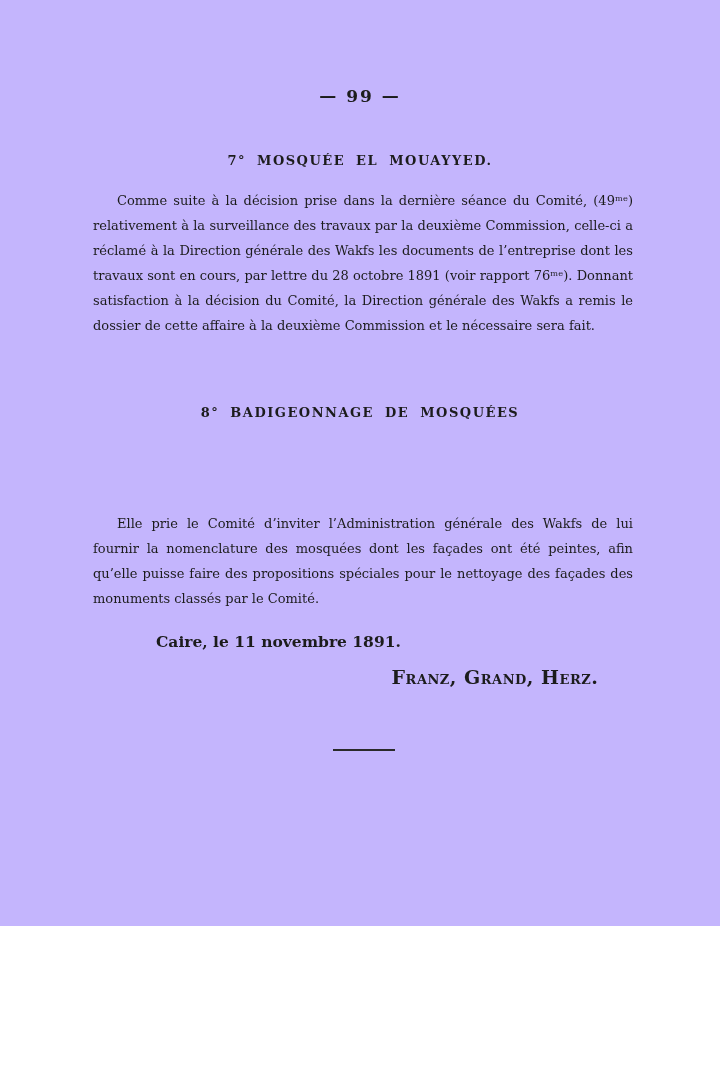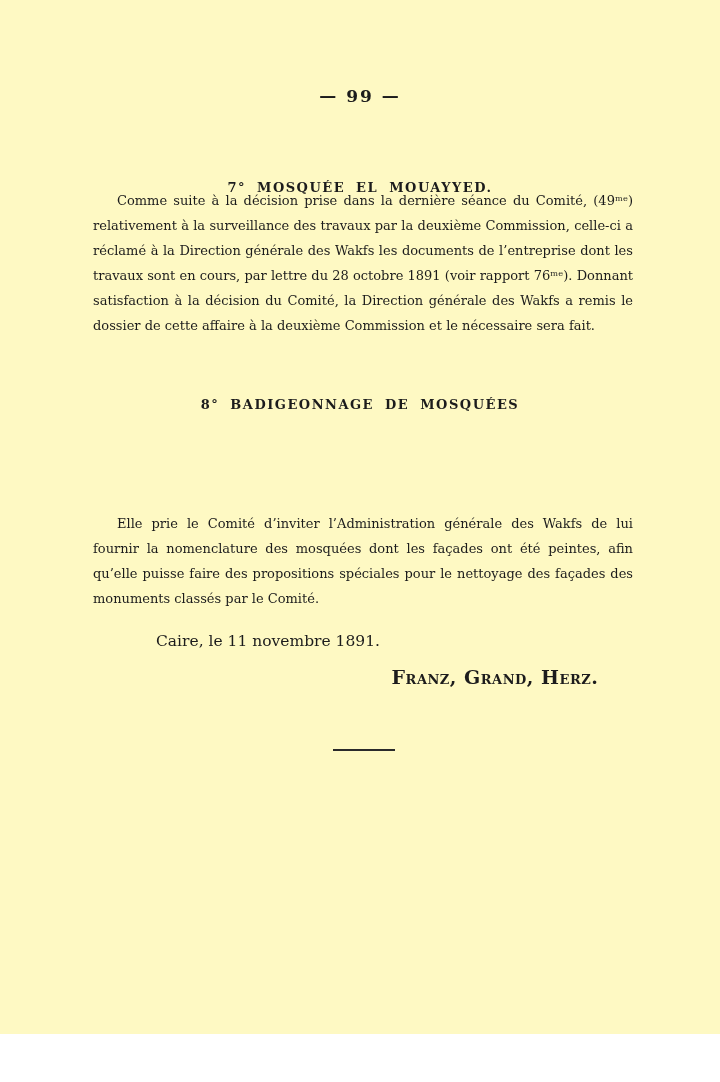--- a/index.html
+++ b/index.html
@@ -3,22 +3,22 @@
 <meta charset="utf-8">
 <style>
   html, body {
     margin: 0;
     padding: 0;
     background: #ffffff;
   }
   .page {
     position: relative;
     width: 720px;
-    height: 1034px;
-    background: #fef9c3;
+    height: 926px;
+    background: #c4b5fd;
     font-family: "DejaVu Serif", "Liberation Serif", serif;
     color: #1c1c1c;
     overflow: hidden;
   }
   .page-number {
     position: absolute;
     top: 86px;
     left: 0;
     right: 0;
     text-align: center;
@@ -29,41 +29,41 @@
   .section-heading {
     position: absolute;
     left: 0;
     right: 0;
     text-align: center;
     font-size: 13px;
     font-weight: bold;
     letter-spacing: 1.5px;
     word-spacing: 5px;
   }
-  .heading-1 { top: 161px; margin-top: 19px; }
-  .heading-2 { top: 386px; text-align: center; }
+  .heading-1 { top: 134px; margin-top: 19px; }
+  .heading-2 { top: 394px; text-align: center; }
   .body-para {
     position: absolute;
     left: 93px;
     width: 540px;
     margin: 0;
     font-size: 13px;
     line-height: 25px;
     text-align: justify;
     text-indent: 24px;
   }
   .para-1 { top: 188px; }
   .para-2 { top: 435px; }
   .para-3 { top: 511px; }
   .dateline {
     position: absolute;
     top: 632px;
     left: 156px;
     font-size: 15.5px;
-    font-weight: normal;
+    font-weight: bold;
   }
   .signature {
     position: absolute;
     top: 666px;
     left: 390px;
     width: 210px;
     text-align: center;
     font-variant: small-caps;
     font-size: 19px;
     font-weight: bold;

